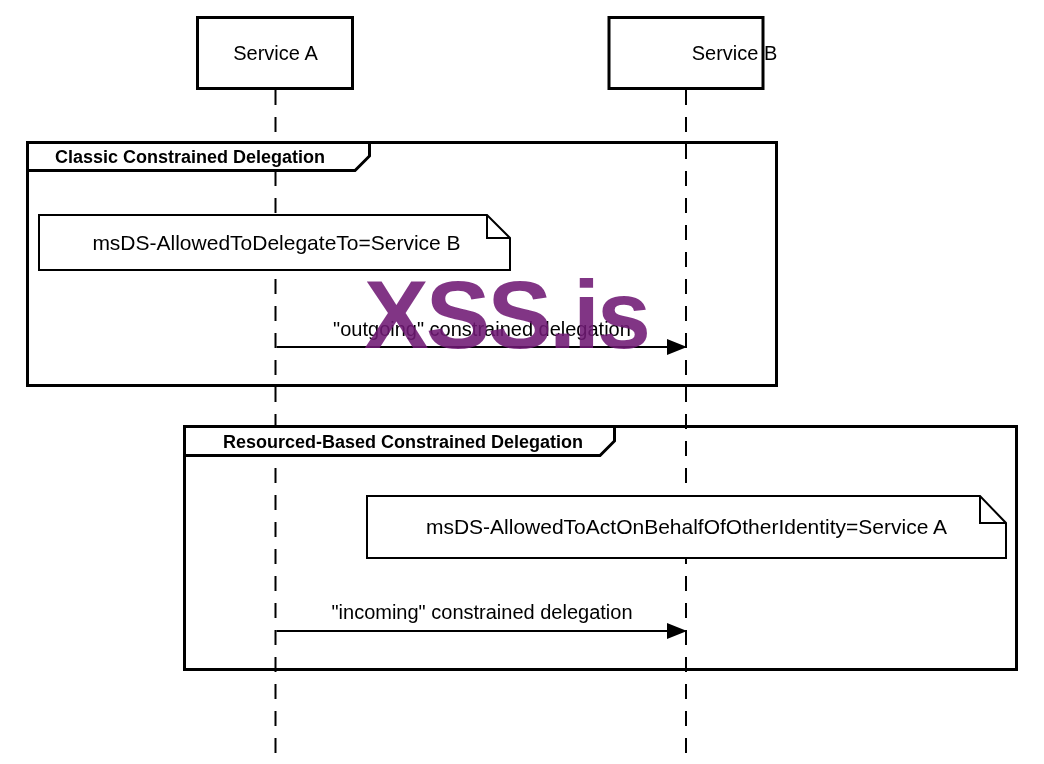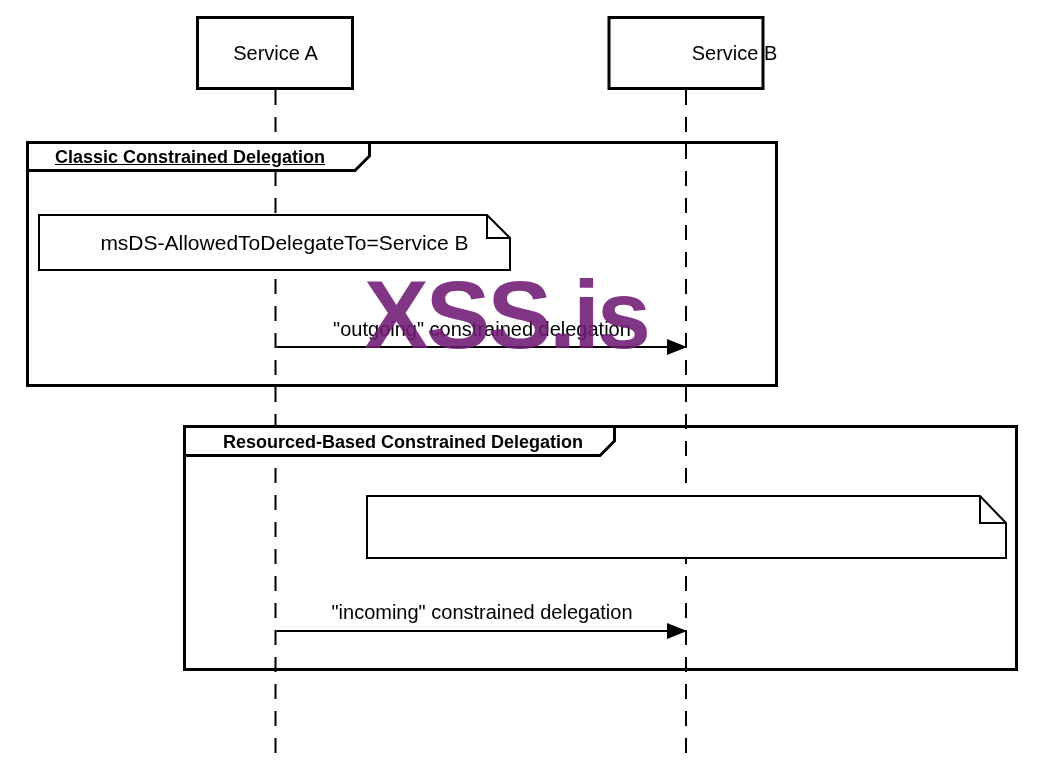--- a/index.html
+++ b/index.html
@@ -86,22 +86,23 @@
     <polygon points="367,496 980,496 1006,523 1006,558 367,558" fill="#ffffff" stroke="#000000" stroke-width="2"></polygon>
     <path d="M980,496 L980,523 L1006,523" fill="none" stroke="#000000" stroke-width="2"></path>
 
     <line x1="276.5" y1="631" x2="669" y2="631" stroke="#000000" stroke-width="2"></line>
     <polygon points="667,623 687,631 667,639" fill="#000000" stroke="none"></polygon>
   </svg>
 
   <div class="txt actor-label" style="left:197px; top:42px;">Service A</div>
   <div class="txt actor-label" style="left:608px; top:42px;margin-left:48px;">Service B</div>
 
-  <div class="txt frame-label" style="left:55px; top:147px;text-decoration:underline;">Classic Constrained Delegation</div>
-  <div class="txt note-text" style="left:49px; top:232px; width:471px;">msDS-AllowedToDelegateTo=Service B</div>
+  <div class="txt frame-label" style="left:55px; top:147px;">Classic Constrained Delegation</div>
+  <div class="txt note-text" style="left:41px; top:232px; width:471px;">msDS-AllowedToDelegateTo=Service B</div>
   <div class="txt message-label" style="left:277px; top:318px;">"outgoing" constrained delegation</div>
 
   <div class="txt frame-label" style="left:209px; top:432px;margin-left:14px;">Resourced-Based Constrained Delegation</div>
+  <div class="txt note-text" style="left:367px; top:516px; width:639px;">msDS-AllowedToActOnBehalfOfOtherIdentity=Service A</div>
   <div class="txt message-label" style="left:277px; top:601px;">"incoming" constrained delegation</div>
 
   <div id="watermark" style="color: #701a75;">XSS.is</div>
 
 </div>
 
 </body></html>

